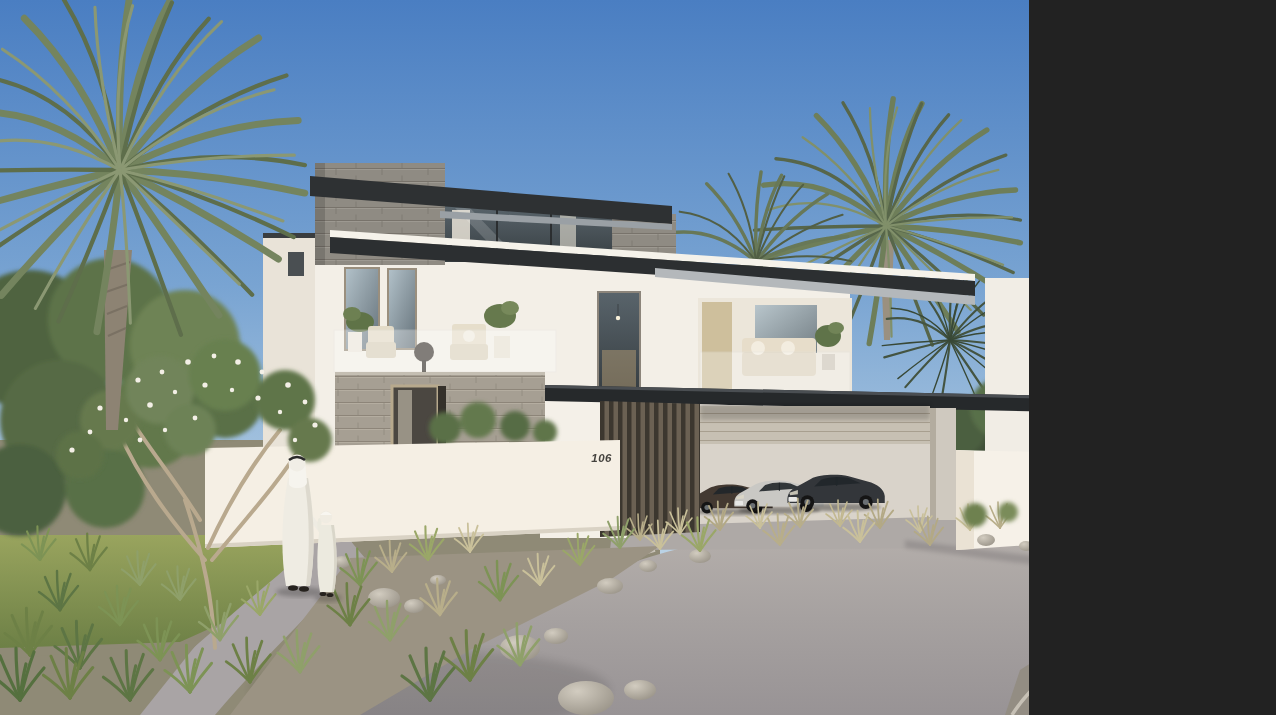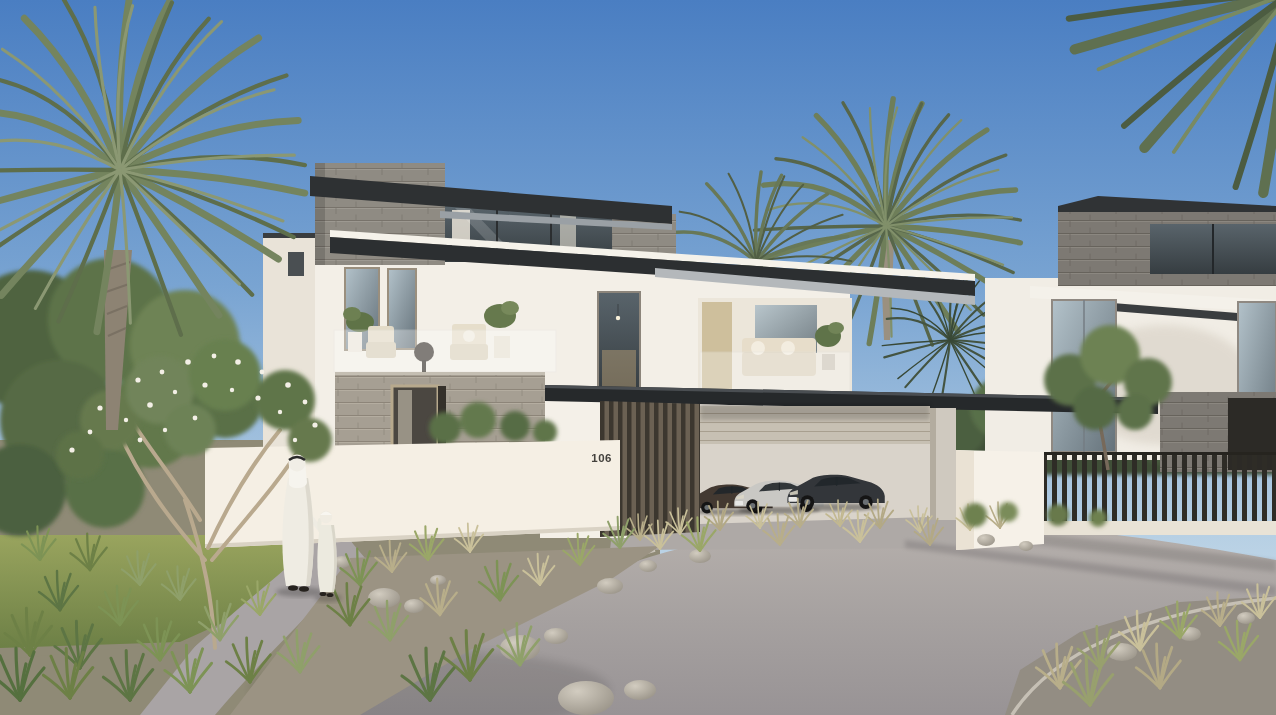--- a/index.html
+++ b/index.html
@@ -1,17 +1,17 @@
 <!DOCTYPE html>
 <html><head>
 <meta charset="utf-8">
 <style>
   html,body{margin:0;padding:0;background:#222;}
-  .stage{position:relative;width:1276px;height:715px;overflow:hidden;
-         font-family:"Liberation Sans", sans-serif;}
+  .stage{position:relative;width:1029px;height:715px;overflow:hidden;
+         font-family:"Liberation Sans", sans-serif;font-style:italic;}
   svg{display:block}
   text{font-family:"Liberation Sans", sans-serif;}
 </style>
 </head>
 <body>
 
 <div class="stage">
 <svg width="1276" height="715" viewBox="0 0 1276 715">
 <defs>
   <linearGradient id="skyG" x1="0" y1="0" x2="0" y2="1">

